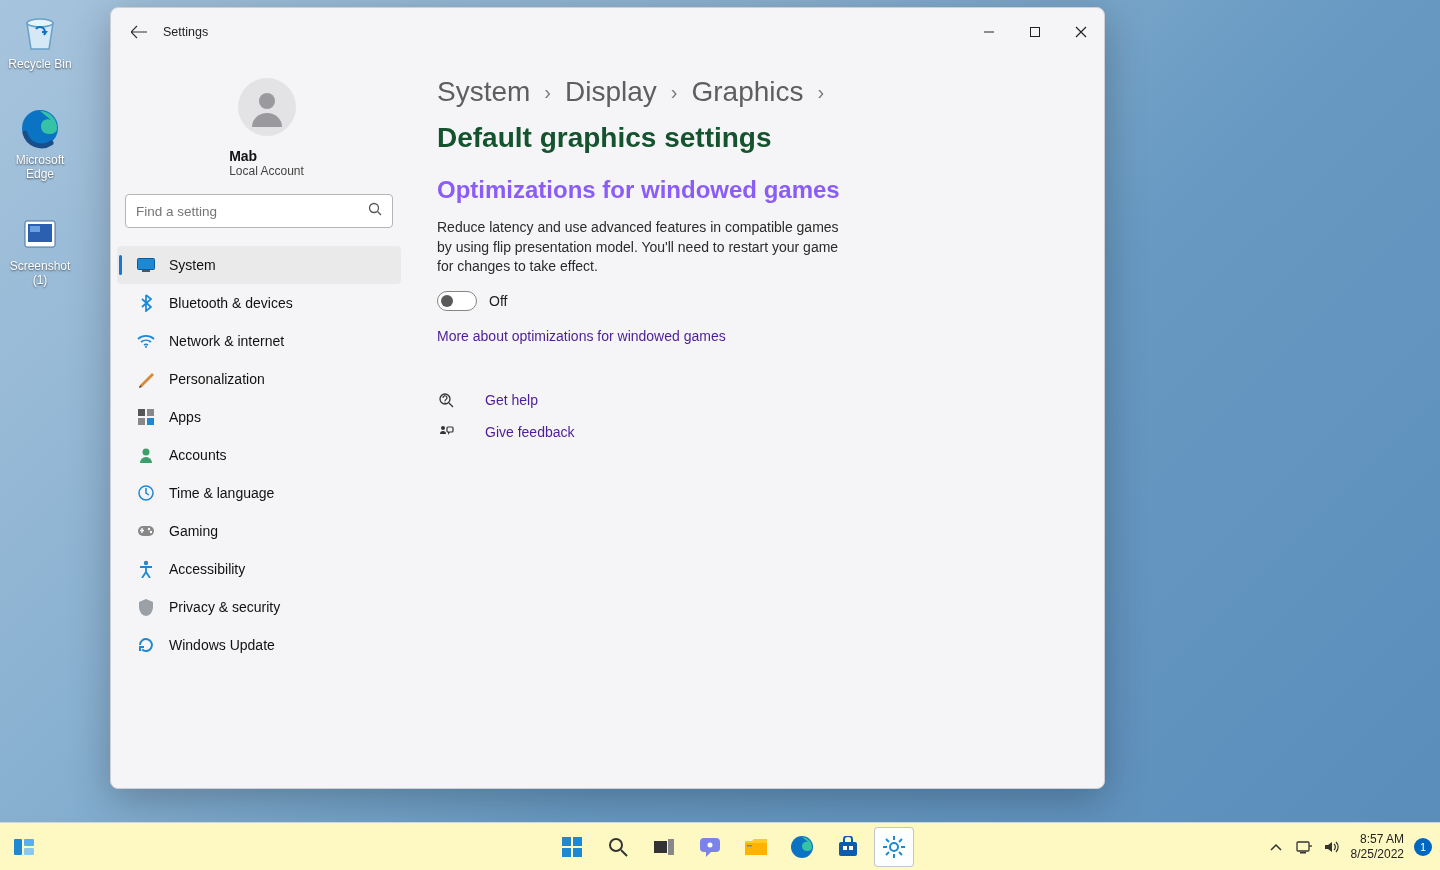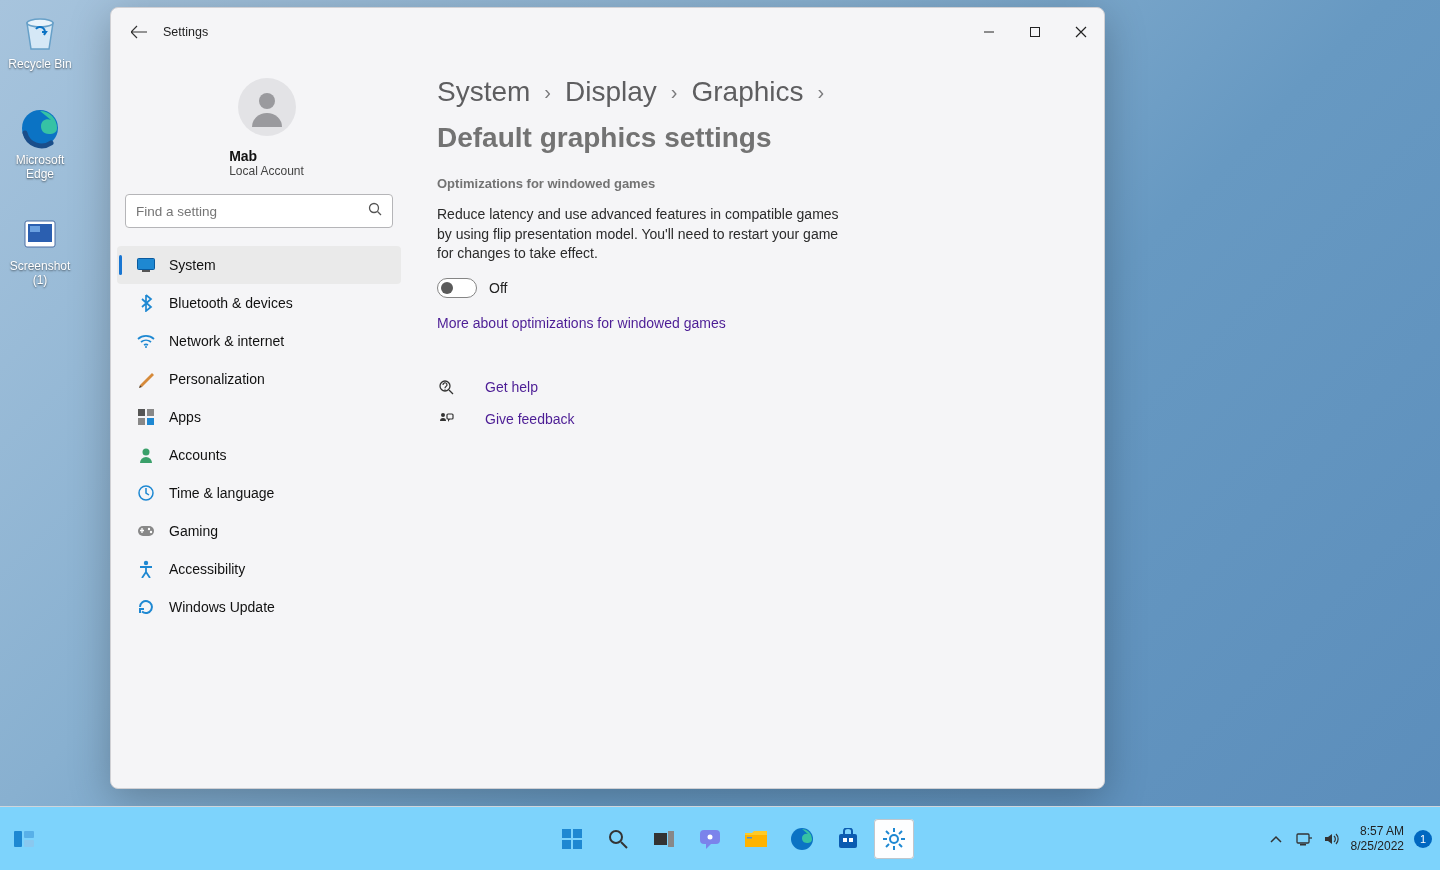--- a/index.html
+++ b/index.html
@@ -31,39 +31,39 @@
 
 .nav { display:flex;flex-direction:column; padding-top:4px; }
 .nav-item { height: 38px; display:flex;align-items:center; gap:14px; padding:0 12px 0 20px; font-size:14px; color:#111; cursor:pointer; border-radius:4px; margin:0 6px; position:relative; }
 .nav-item.active { background:#eaeaea; }
 .nav-item.active::before { content:""; position:absolute; left:2px; top:9px; bottom:9px; width:3px; border-radius:2px; background:#1976d2; }
 .ni-icon { width:18px; height:18px; display:flex;align-items:center;justify-content:center; }
 
 .content { flex:1; padding: 20px 40px 0 30px; }
 .breadcrumb { display:flex; align-items:center; gap:14px; font-size:28px; color:#5e5e60; margin-bottom: 22px; flex-wrap:wrap; }
 .breadcrumb .bc { cursor:pointer; }
-.breadcrumb .bc.current { color:#737373; font-weight:600; cursor:default; }
+.breadcrumb .bc.current { color:#14532d; font-weight:600; cursor:default; }
 .chev { color:#7a7a7c; font-size:20px; }
 
-.section-title { font-size:13px; font-weight:600; color:#737373; margin-bottom:14px; }
+.section-title { font-size:24px; font-weight:600; color:#8b5cf6; margin-bottom:14px; }
 .desc { font-size:14px; color:#2b2b2b; max-width:410px; line-height:1.4; margin-bottom:14px; }
 
 .toggle-row { display:flex; align-items:center; gap:12px; margin-bottom:16px; }
 .toggle { width:40px; height:20px; border-radius:10px; border:1px solid #858585; background:#fff; position:relative; cursor:pointer; }
 .toggle .knob { position:absolute; left:3px; top:3px; width:12px; height:12px; border-radius:50%; background:#5a5a5a; }
 .toggle-label { font-size:14px; color:#222; }
 
 .link { color:#4c1d95; font-size:14px; cursor:pointer; text-decoration:none; }
 
 .help-list { margin-top:46px; display:flex;flex-direction:column; gap:14px; }
 .help-row { display:flex; align-items:center; gap:30px; }
 .help-ic { width:18px; height:18px; color:#333; display:flex;align-items:center;justify-content:center; }
 
 
-.taskbar { position:absolute; left:0; right:0; bottom:0; height:64px; background:#7dd3fc; border-top:1px solid #cfd5db; display:flex; align-items:center; }
+.taskbar { position:absolute; left:0; right:0; bottom:0; height:48px; background:#fef9c3; border-top:1px solid #cfd5db; display:flex; align-items:center; }
 .tb-left { width:200px; padding-left:10px; }
 .widgets { width:28px; height:28px; display:flex;align-items:center;justify-content:center; cursor:pointer; }
 .tb-center { flex:1; display:flex; justify-content:center; gap:6px; }
 .tb-btn { width:40px; height:40px; border-radius:4px; display:flex;align-items:center;justify-content:center; cursor:pointer; }
 .tb-btn.active { background:#fdfeff; box-shadow: inset 0 0 0 1px #c0c6cc; }
 .tb-right { display:flex; align-items:center; gap:10px; padding-right:8px; }
 .tray-ic { width:18px; height:18px; display:flex;align-items:center;justify-content:center; color:#333; cursor:pointer; }
 .clock { text-align:right; font-size:12px; line-height:1.2; color:#222; cursor:pointer; }
 .notif { width:18px; height:18px; border-radius:50%; background:#0067c0; color:#fff; font-size:11px; display:flex;align-items:center;justify-content:center; cursor:pointer; }
 </style>
@@ -229,20 +229,28 @@
           <span>Gaming</span>
         </div>
         <div class="nav-item">
           <span class="ni-icon">
               <svg width="16" height="18" viewBox="0 0 16 18">
                 <circle cx="8" cy="3" r="2.2" fill="#1e88d2"></circle>
                 <path d="M2 7 L14 7 M8 7 V12 M8 12 L4 18 M8 12 L12 18" stroke="#1e88d2" stroke-width="1.8" fill="none"></path>
               </svg>
             </span>
           <span>Accessibility</span>
+        </div>
+        <div class="nav-item">
+          <span class="ni-icon">
+              <svg width="14" height="17" viewBox="0 0 14 17">
+                <path d="M7 0 L14 3 V8 a7 9 0 0 1 -7 9 a7 9 0 0 1 -7 -9 V3 Z" fill="#9aa0a6"></path>
+              </svg>
+            </span>
+          <span>Privacy &amp; security</span>
         </div>
         <div class="nav-item">
           <span class="ni-icon">
               <svg width="16" height="16" viewBox="0 0 16 16">
                 <path d="M2 8 a6 6 0 1 1 2 4.5" fill="none" stroke="#1e88d2" stroke-width="2"></path>
                 <path d="M2 14 V10 H6" fill="none" stroke="#1e88d2" stroke-width="2"></path>
               </svg>
             </span>
           <span>Windows Update</span>
         </div>

